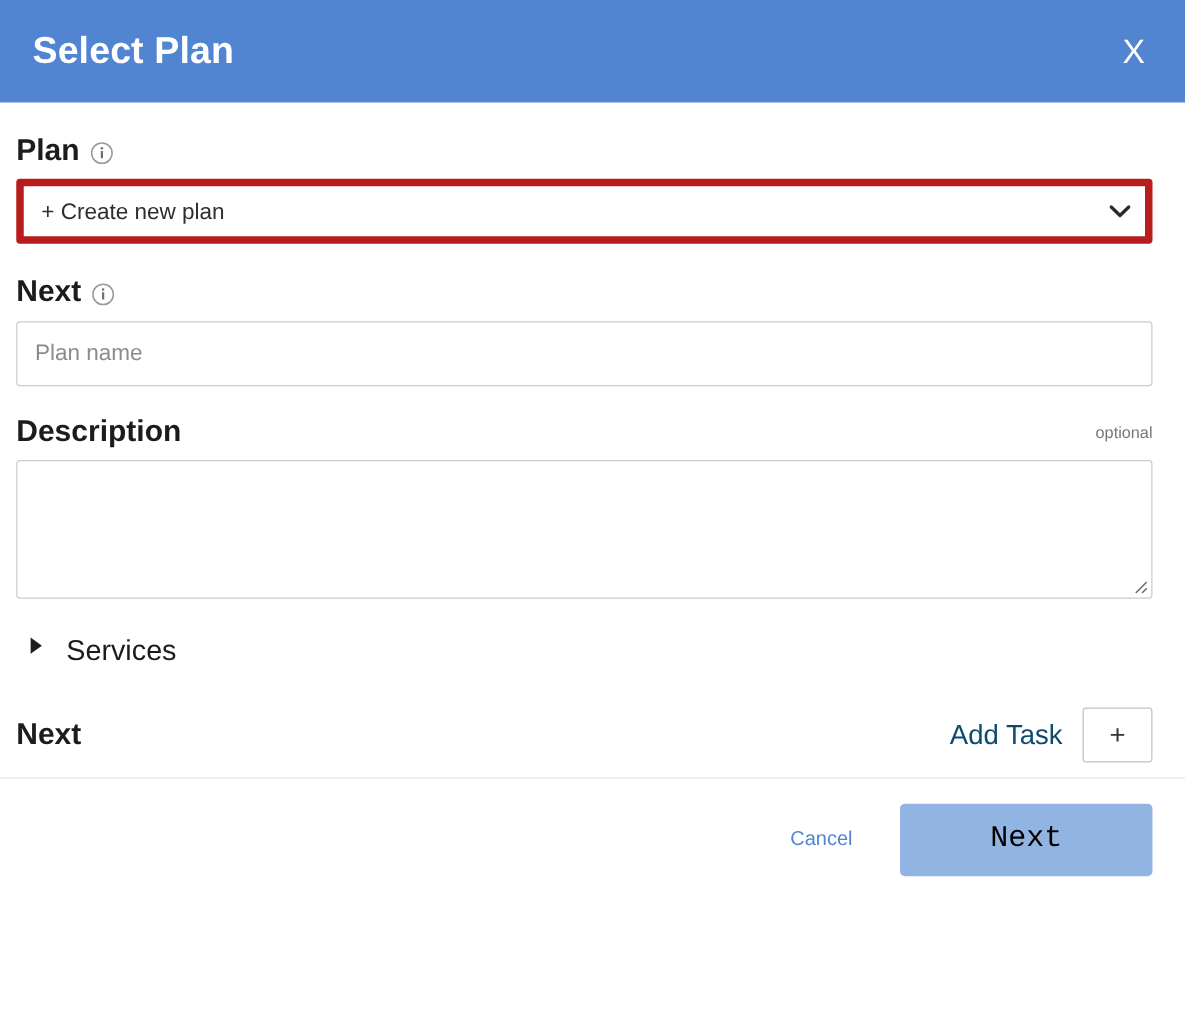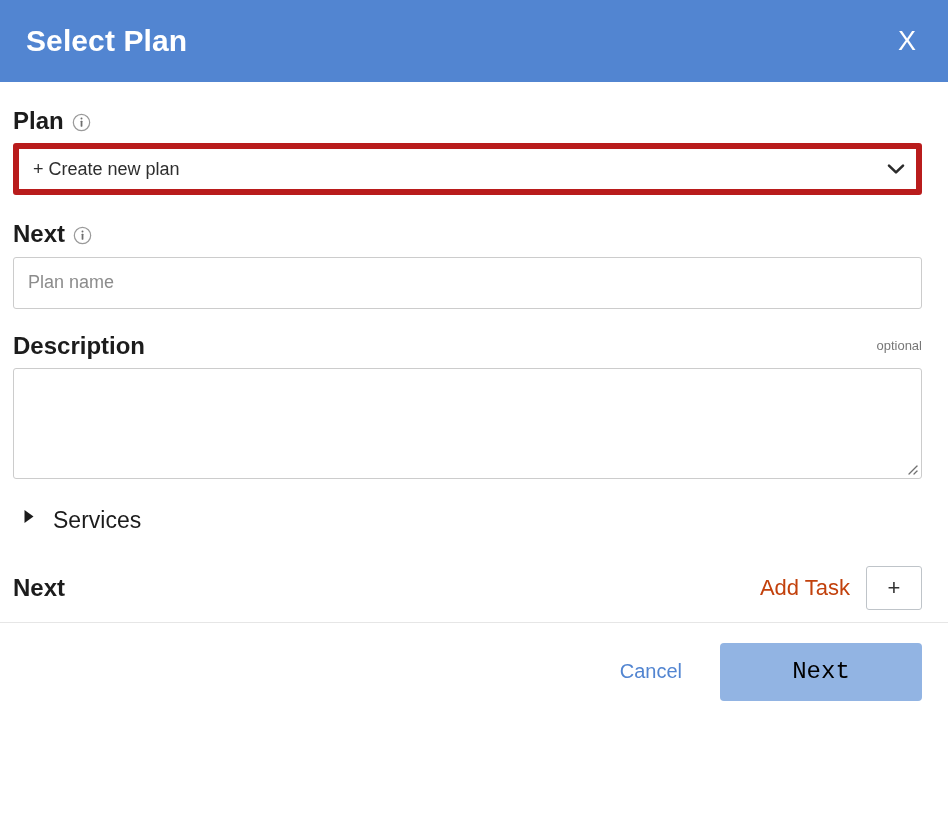--- a/index.html
+++ b/index.html
@@ -205,21 +205,21 @@
     font-weight: bold;
     color: #1c1c1c;
   }
   .tasks-actions {
     display: flex;
     align-items: center;
     gap: 16px;
   }
   .add-task-link {
     font-size: 22px;
-    color: #c2410c;
+    color: #0c4a6e;
     cursor: pointer;
     line-height: 1;
   }
   .add-task-button {
     width: 56px;
     height: 44px;
     border: 1px solid #bfc4c9;
     border-radius: 3px;
     background: #ffffff;
     display: flex;
@@ -238,21 +238,21 @@
     min-height: 98px;
     border-top: 1px solid #e6e6e6;
     display: flex;
     align-items: center;
     justify-content: flex-end;
     padding: 0 26px;
     box-sizing: border-box;
     gap: 28px;
   }
   .cancel-button {
-    font-size: 20px;
+    font-size: 16px;
     color: #5285d1;
     background: none;
     border: none;
     cursor: pointer;
     font-family: "Liberation Sans", sans-serif;
     padding: 6px 10px;
   }
   .next-button {
     width: 202px;
     height: 58px;

